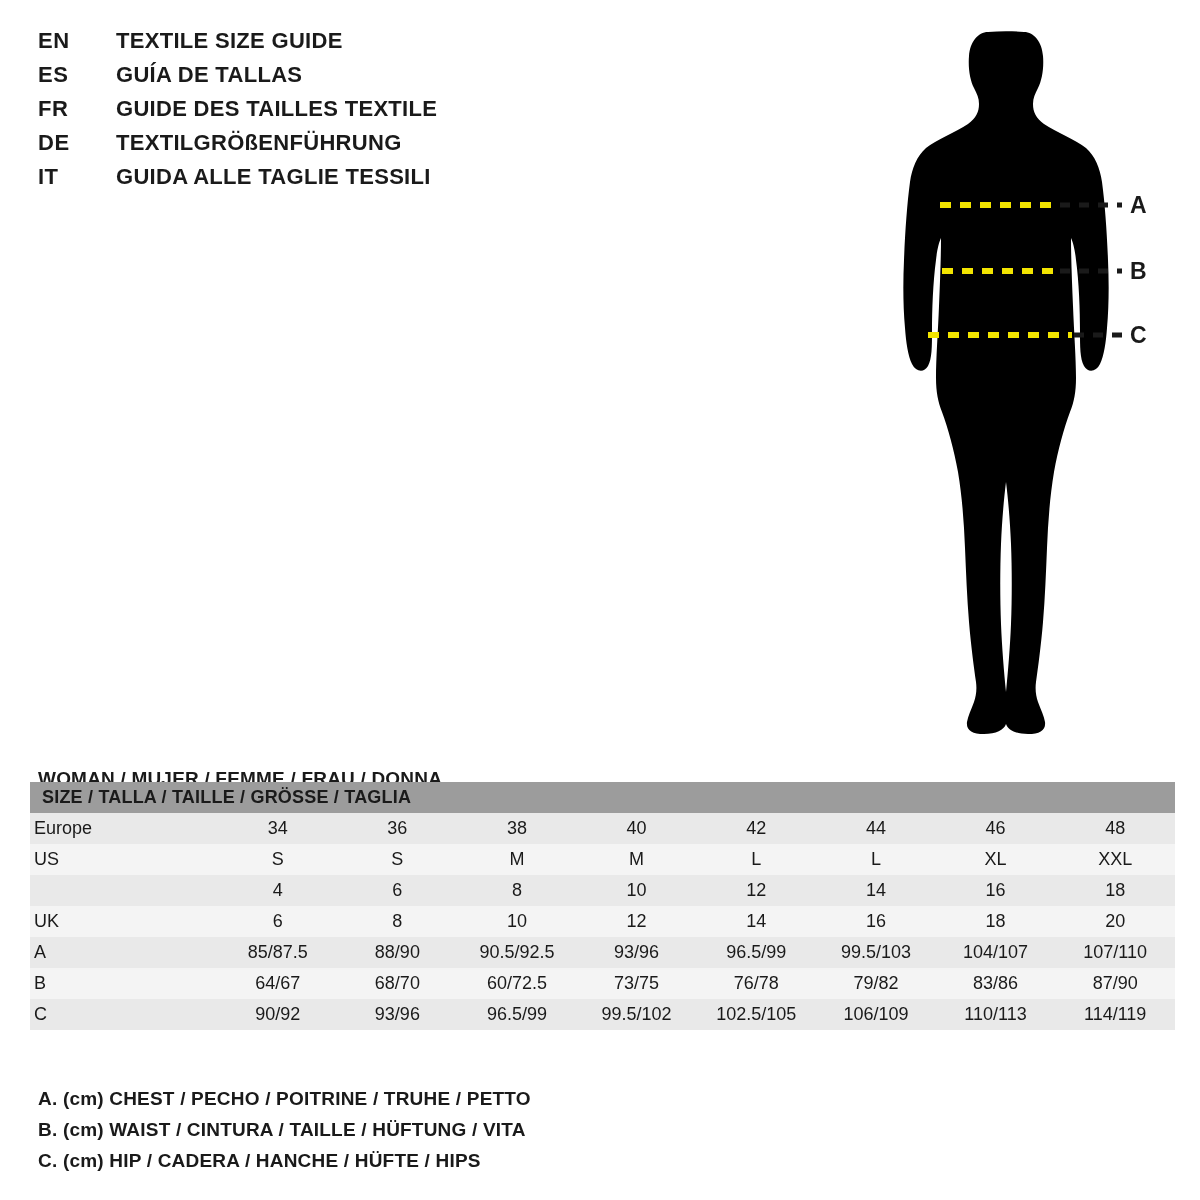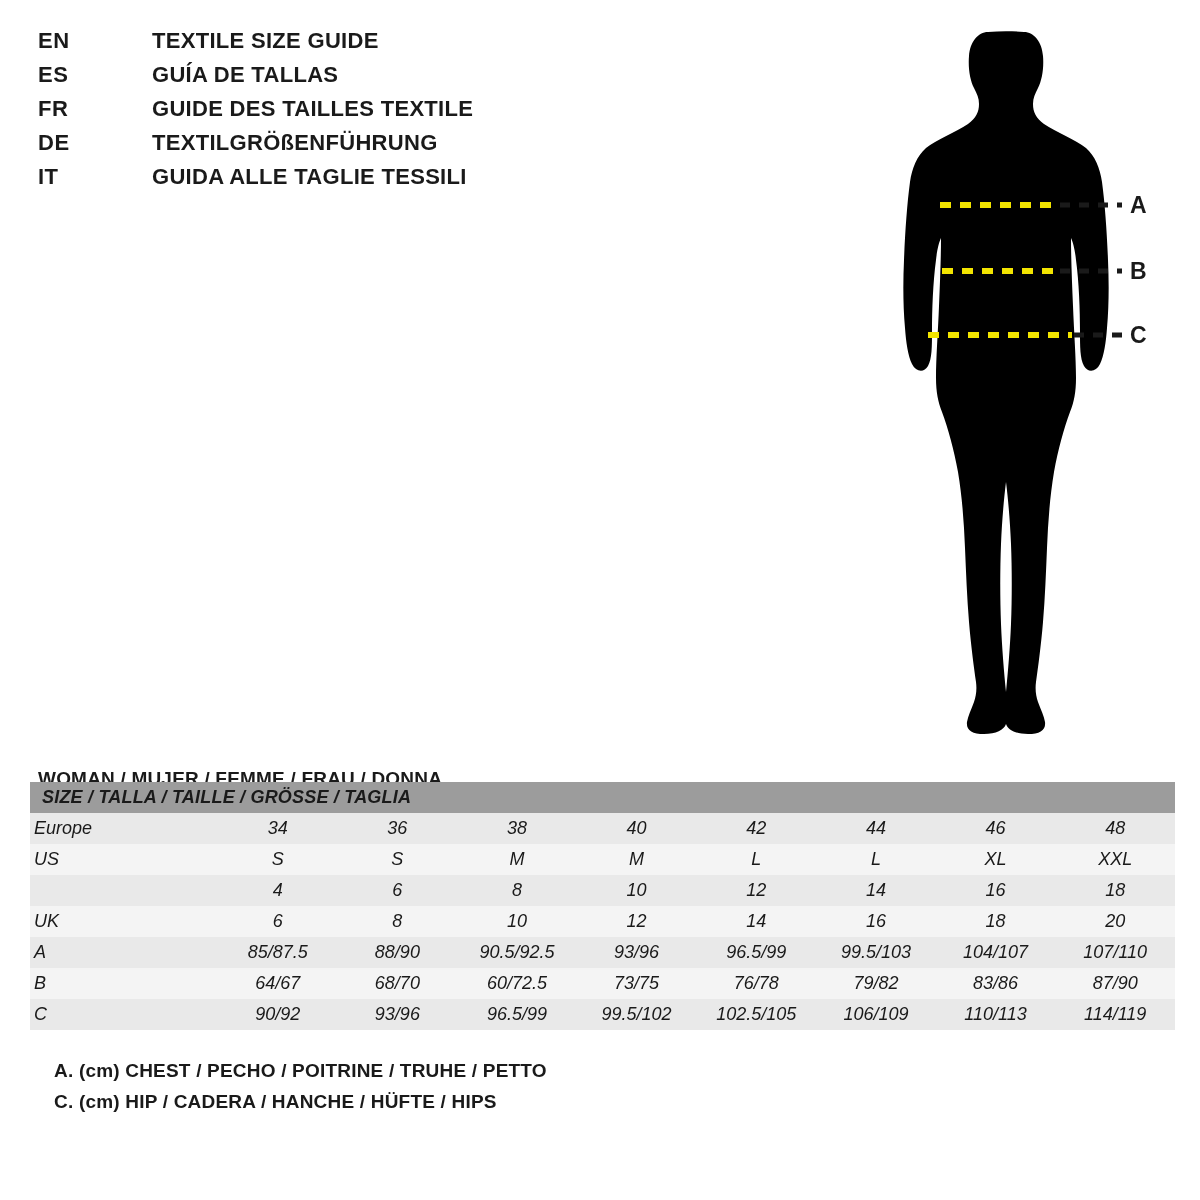--- a/index.html
+++ b/index.html
@@ -31,21 +31,20 @@
   .lang-code {
     width: 78px;
     font-size: 22px;
     font-weight: bold;
     letter-spacing: 0.5px;
   }
   .lang-text {
     font-size: 22px;
     font-weight: bold;
     letter-spacing: 0.3px;
-    margin-left: 36px;
   }
 
   
   #figure-area {
     position: absolute;
     left: 860px;
     top: 20px;
     width: 330px;
     height: 730px;
   }
@@ -68,21 +67,20 @@
     letter-spacing: 0.2px;
     margin-top: 30px;
   }
   #size-table {
     position: absolute;
     left: 30px;
     top: 782px;
     width: 1145px;
     border-collapse: collapse;
     font-size: 18px;
-    font-style: italic;
   }
   #size-table th, #size-table td {
     padding: 0;
     height: 31px;
     line-height: 31px;
   }
   #size-table .hdr-row th {
     background: #9c9c9c;
     color: #1a1a1a;
     text-align: left;
@@ -100,23 +98,22 @@
   }
   #size-table td.val {
     text-align: center;
     width: 120px;
   }
 
   
   #legend {
     position: absolute;
     left: 38px;
-    top: 1060px;
+    top: 1088px;
     width: 900px;
-    margin-left: 16px;
   }
   .legend-row {
     font-size: 19px;
     font-weight: bold;
     height: 31px;
     letter-spacing: 0.2px;
   }
 </style>
 </head>
 <body>
@@ -309,14 +306,15 @@
       <td class="val">102.5/105</td>
       <td class="val">106/109</td>
       <td class="val">110/113</td>
       <td class="val">114/119</td>
     </tr>
   </tbody>
 </table>
 
 <div id="legend">
   <div class="legend-row">A. (cm) CHEST / PECHO / POITRINE / TRUHE / PETTO</div>
+  <div class="legend-row">B. (cm) WAIST / CINTURA / TAILLE / HÜFTUNG / VITA</div>
   <div class="legend-row">C. (cm) HIP / CADERA / HANCHE / HÜFTE / HIPS</div>
 </div>
 
 </body></html>

